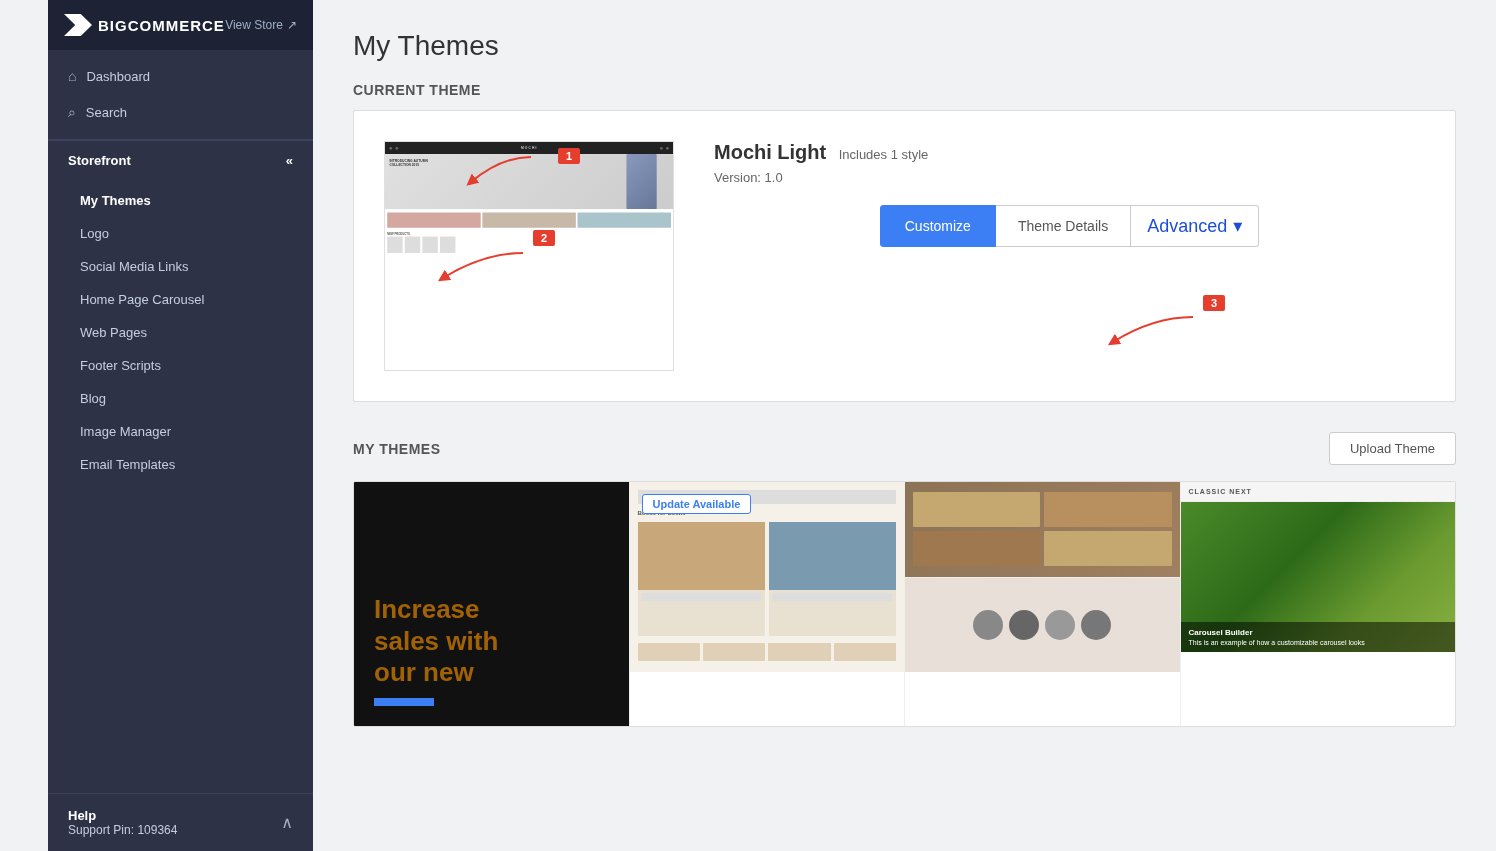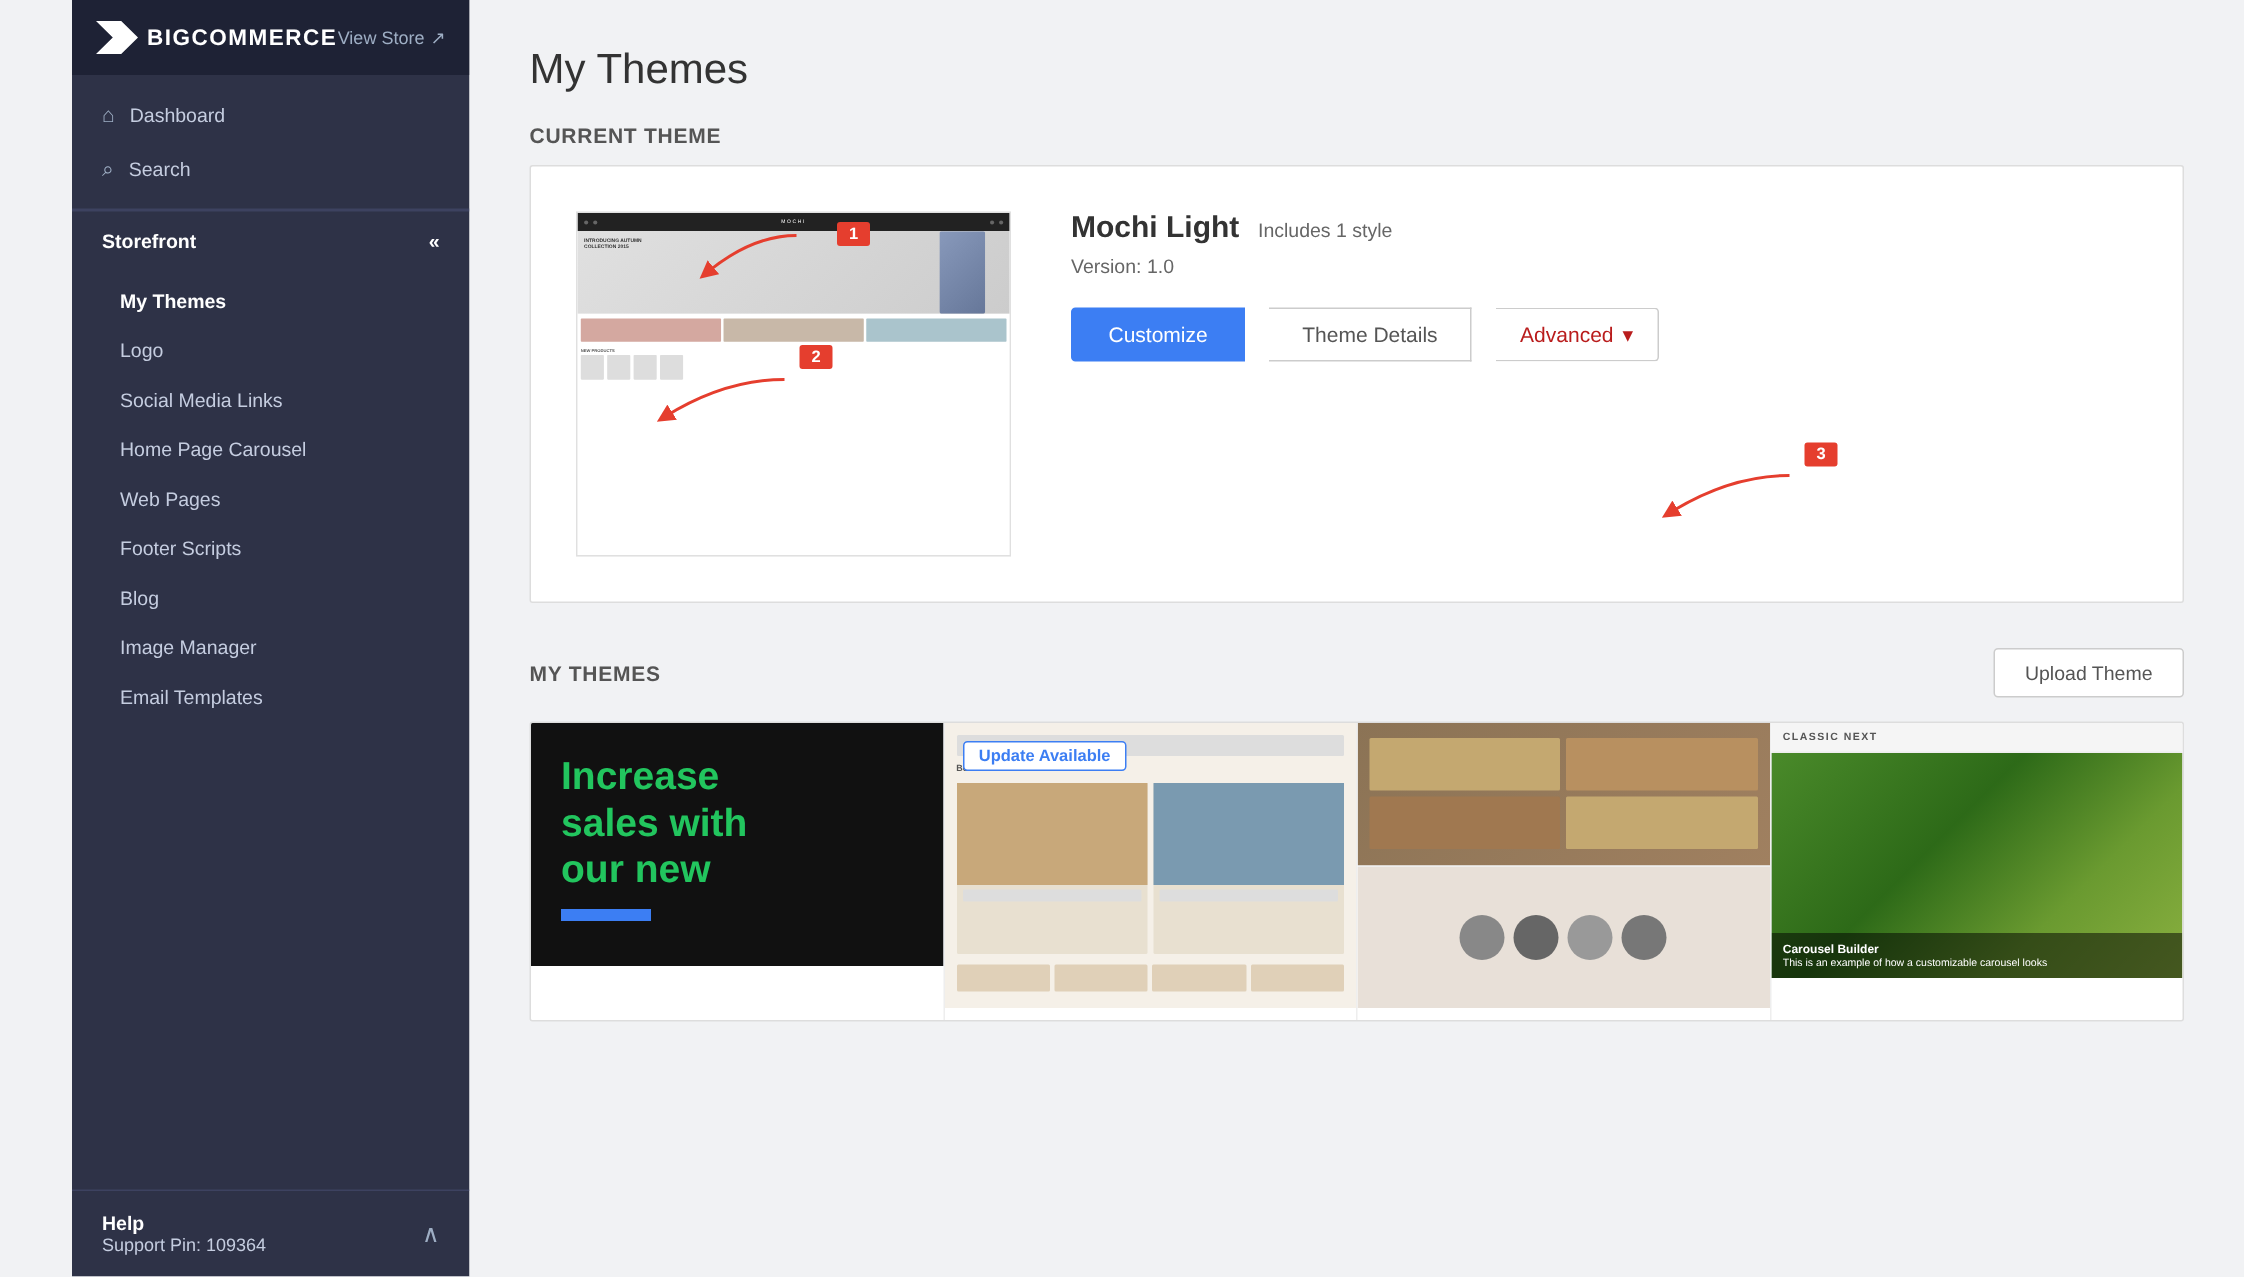--- a/index.html
+++ b/index.html
@@ -157,46 +157,46 @@
     .mock-categories { display: flex; gap: 3px; padding: 6px 4px; }
     .mock-cat { flex: 1; height: 28px; background: #ddd; border-radius: 1px; }
     .mock-products-label { font-size: 5px; color: #555; padding: 2px 4px; font-weight: 700; }
     .mock-products { display: flex; gap: 4px; padding: 0 4px; }
     .mock-product { width: 28px; height: 30px; background: #e8e8e8; border-radius: 1px; }
 
     .theme-info { flex: 1; }
     .theme-name { font-size: 20px; font-weight: 700; color: #333; }
     .theme-subtitle { font-size: 13px; color: #666; margin-left: 8px; }
     .theme-version { font-size: 13px; color: #666; margin-top: 6px; margin-bottom: 20px; }
-    .theme-actions { display: flex; gap: 16px; }
+    .theme-actions { display: flex; gap: 0; justify-content: center; }
     .btn-customize {
       background: #3c7ef3;
       color: #fff;
       border: 1px solid #3c7ef3;
       padding: 9px 24px;
       font-size: 14px;
       cursor: pointer;
       border-radius: 3px 0 0 3px;
     }
     .btn-theme-details {
       background: #fff;
       color: #555;
       border: 1px solid #ccc;
       border-left: none;
       padding: 9px 22px;
       font-size: 14px;
       cursor: pointer;
     }
     .btn-advanced {
       background: #fff;
-      color: #b91c1c;
+      color: #1d4ed8;
       border: 1px solid #ccc;
       border-left: none;
       padding: 9px 16px;
-      font-size: 14px;
+      font-size: 18px;
       cursor: pointer;
       display: flex;
       align-items: center;
       gap: 6px;
       border-radius: 0 3px 3px 0;
     }
 
     
     .my-themes-header {
       display: flex;
@@ -263,24 +263,25 @@
       position: absolute;
       top: 312px;
       left: 810px;
       z-index: 10;
       pointer-events: none;
     }
 
     
     .theme-promo {
       background: #111;
-      color: #22c55e;
-      height: 162px;
+      color: #a16207;
+      height: 244px;
       display: flex;
       flex-direction: column;
+      justify-content: flex-end;
       padding: 20px;
     }
     .promo-title { font-size: 26px; font-weight: 700; line-height: 1.2; }
     .promo-bar { height: 8px; background: #3c7ef3; width: 60px; margin-top: 10px; }
 
     
     .update-badge {
       position: absolute;
       top: 12px;
       left: 12px;

